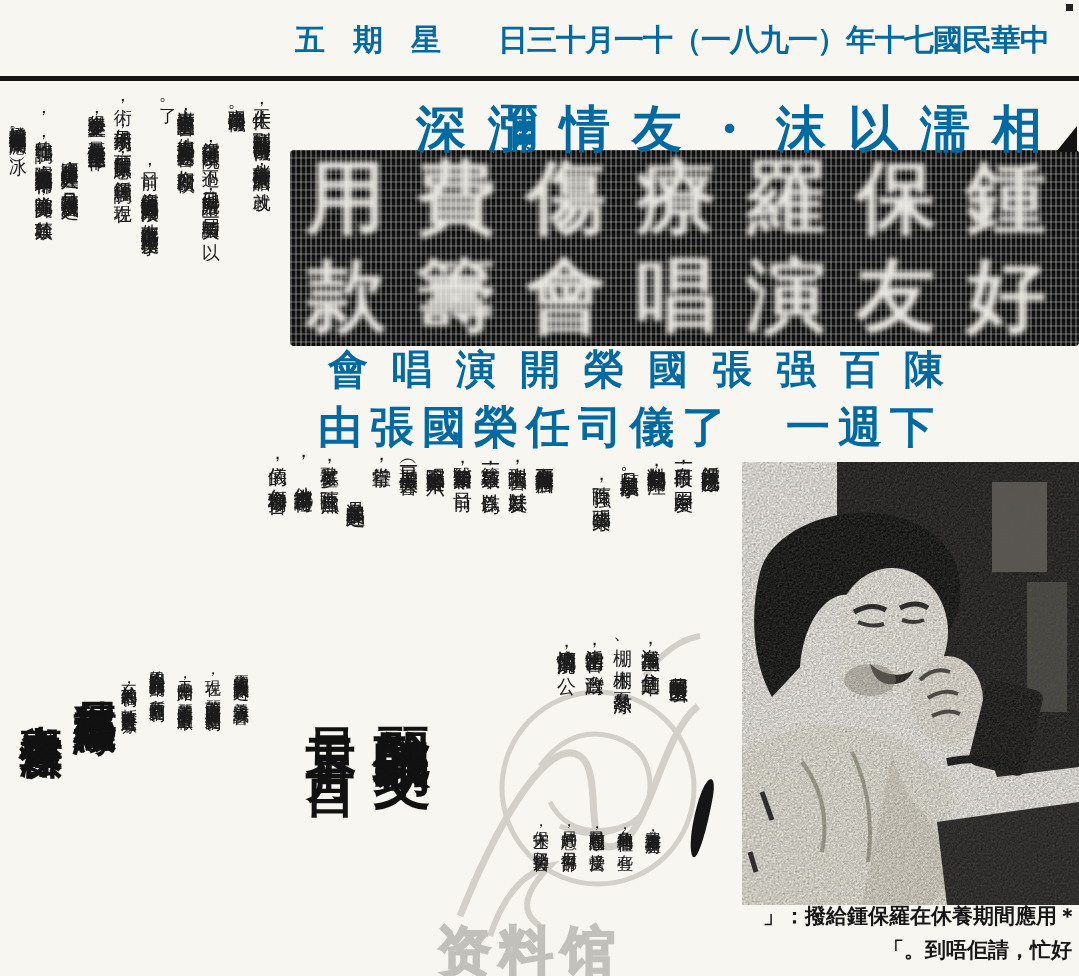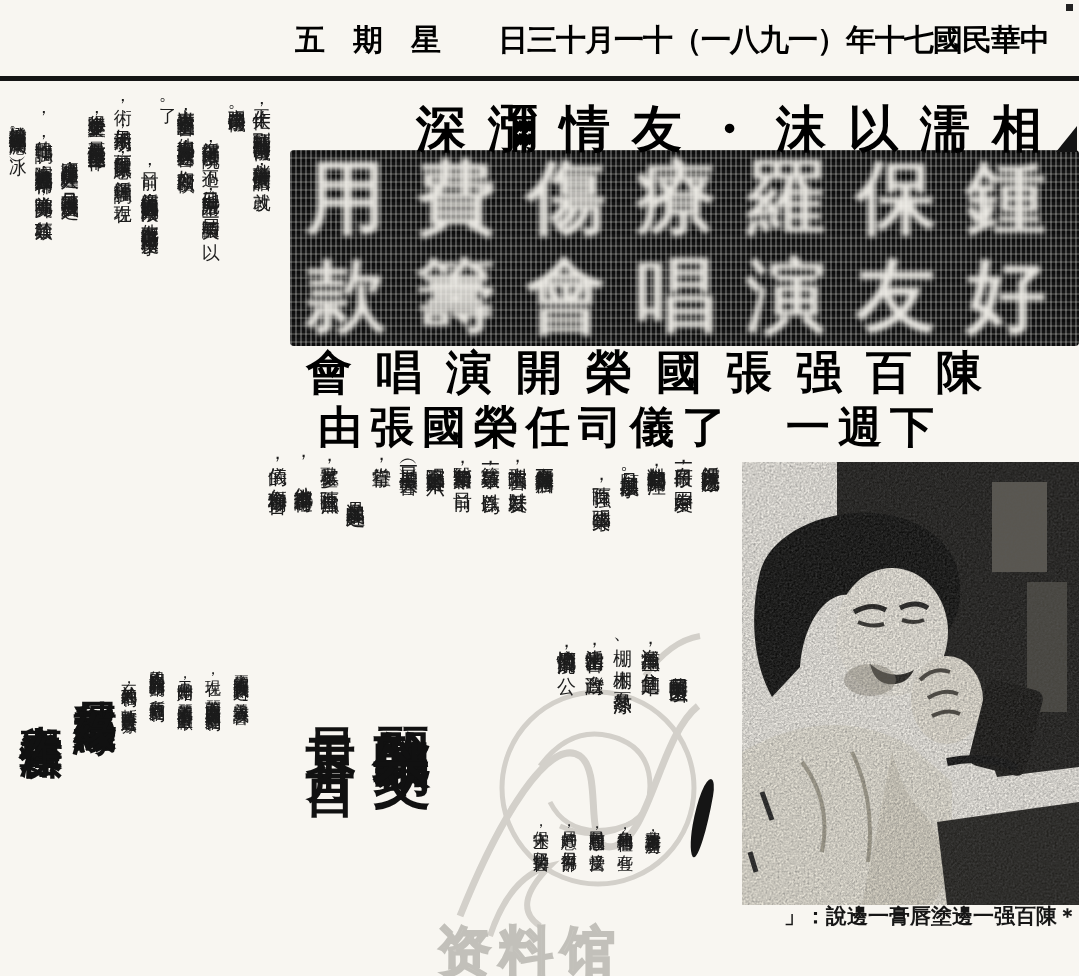--- a/index.html
+++ b/index.html
@@ -15,21 +15,21 @@
     position:absolute;writing-mode:vertical-rl;text-orientation:upright;
     font-size:19px;line-height:1.13;letter-spacing:1px;color:#1c1c1c;
     overflow:hidden;white-space:nowrap;z-index:3;
   }
   .vcol-m{font-size:18px;line-height:1.1;}
   .vcol-s{font-size:16px;line-height:1.12;}
   .vhead{
     position:absolute;writing-mode:vertical-rl;text-orientation:upright;
     font-weight:bold;color:#111;overflow:hidden;white-space:nowrap;z-index:3;
   }
-  .hline{position:absolute;font-weight:bold;color:#000000;z-index:3;white-space:nowrap;}
+  .hline{position:absolute;font-weight:bold;color:#0369a1;z-index:3;white-space:nowrap;}
   .dateline{
     left:295px;top:20px;width:700px;text-align:center;
     font-size:30px;letter-spacing:-1px;font-weight:bold;
   }
   .rule{left:0;top:76px;width:1079px;height:5px;background:#151515;z-index:3;}
   .kicker{left:395px;top:96px;width:690px;text-align:center;font-size:50px;letter-spacing:22px;}
   .pointer-tri{
     left:1056px;top:126px;width:0;height:0;z-index:3;
     border-bottom:26px solid #131313;border-left:21px solid transparent;
   }
@@ -40,21 +40,21 @@
       repeating-linear-gradient(90deg, rgba(250,250,248,.25) 0 2px, rgba(0,0,0,0) 2px 5px),
       repeating-linear-gradient(0deg, #0d0d0d 0 3px, #3a3a38 3px 5px, #141414 5px 8px);
     border-radius:4px;
   }
   .banner-line{
     height:98px;display:flex;align-items:center;
     padding-left:16px;letter-spacing:30px;
     font-size:80px;font-weight:bold;color:#f6f4ee;
     filter:blur(2.4px);opacity:.92;white-space:nowrap;overflow:hidden;
   }
-  .headline1{left:306px;top:342px;width:740px;font-size:46px;letter-spacing:24px;}
+  .headline1{left:328px;top:342px;width:740px;font-size:40px;letter-spacing:24px;}
   .headline2{left:318px;top:398px;width:600px;font-size:44px;letter-spacing:8px;}
   .caption{
     position:absolute;z-index:3;font-size:21px;font-weight:bold;
     text-align:right;color:#161616;white-space:nowrap;
   }
   .brush-mark{
     left:694px;top:778px;width:15px;height:80px;background:#151515;z-index:3;
     border-radius:70% 30% 55% 45% / 60% 20% 80% 40%;
     transform:rotate(10deg);
   }
@@ -170,21 +170,22 @@
       <path d="M150,290 q10,40 30,60 q18,20 30,60 l-20,33 H120 Z" fill="#d9d4c6"></path>
       <path d="M195,360 L337,340 V443 H205 Z" fill="#23221f"></path>
       <path d="M205,300 q40,-8 70,6" stroke="#111" stroke-width="8" fill="none"></path>
       <path d="M20,330 l10,28 M8,390 l6,20" stroke="#222" stroke-width="5" fill="none"></path>
       <rect width="337" height="443" filter="url(#noise)" opacity="0.5"></rect>
     </svg>
   </div>
 
   <div class="abs brush-mark"></div>
 
-  <div class="caption" style="left:740px;top:902px;width:338px">」：說邊一膏唇塗邊一强百陳＊</div>
+  <div class="caption" style="left:740px;top:902px;width:338px">」：撥給鍾保羅在休養期間應用＊</div>
+  <div class="caption" style="left:740px;top:936px;width:332px">「。到唔佢請，忙好</div>
 
   <svg class="abs wm-svg" width="300" height="420" viewBox="0 0 300 420" xmlns="http://www.w3.org/2000/svg">
     <g stroke="#cfccc6" fill="none" stroke-width="5" opacity="0.9">
       <circle cx="168" cy="232" r="96"></circle>
       <path d="M110,210 q30,-40 70,-30 q40,10 40,50 q0,40 -44,44 q-40,4 -56,-28"></path>
       <path d="M130,270 q40,18 76,-6"></path>
       <path d="M30,360 C70,260 120,180 150,200 C175,218 150,300 185,290 C220,280 230,180 268,150" stroke-width="7"></path>
       <path d="M60,380 q20,-60 60,-70 q-40,40 -10,60" stroke-width="6"></path>
       <path d="M215,120 q25,-35 55,-40" stroke-width="6"></path>
     </g>

